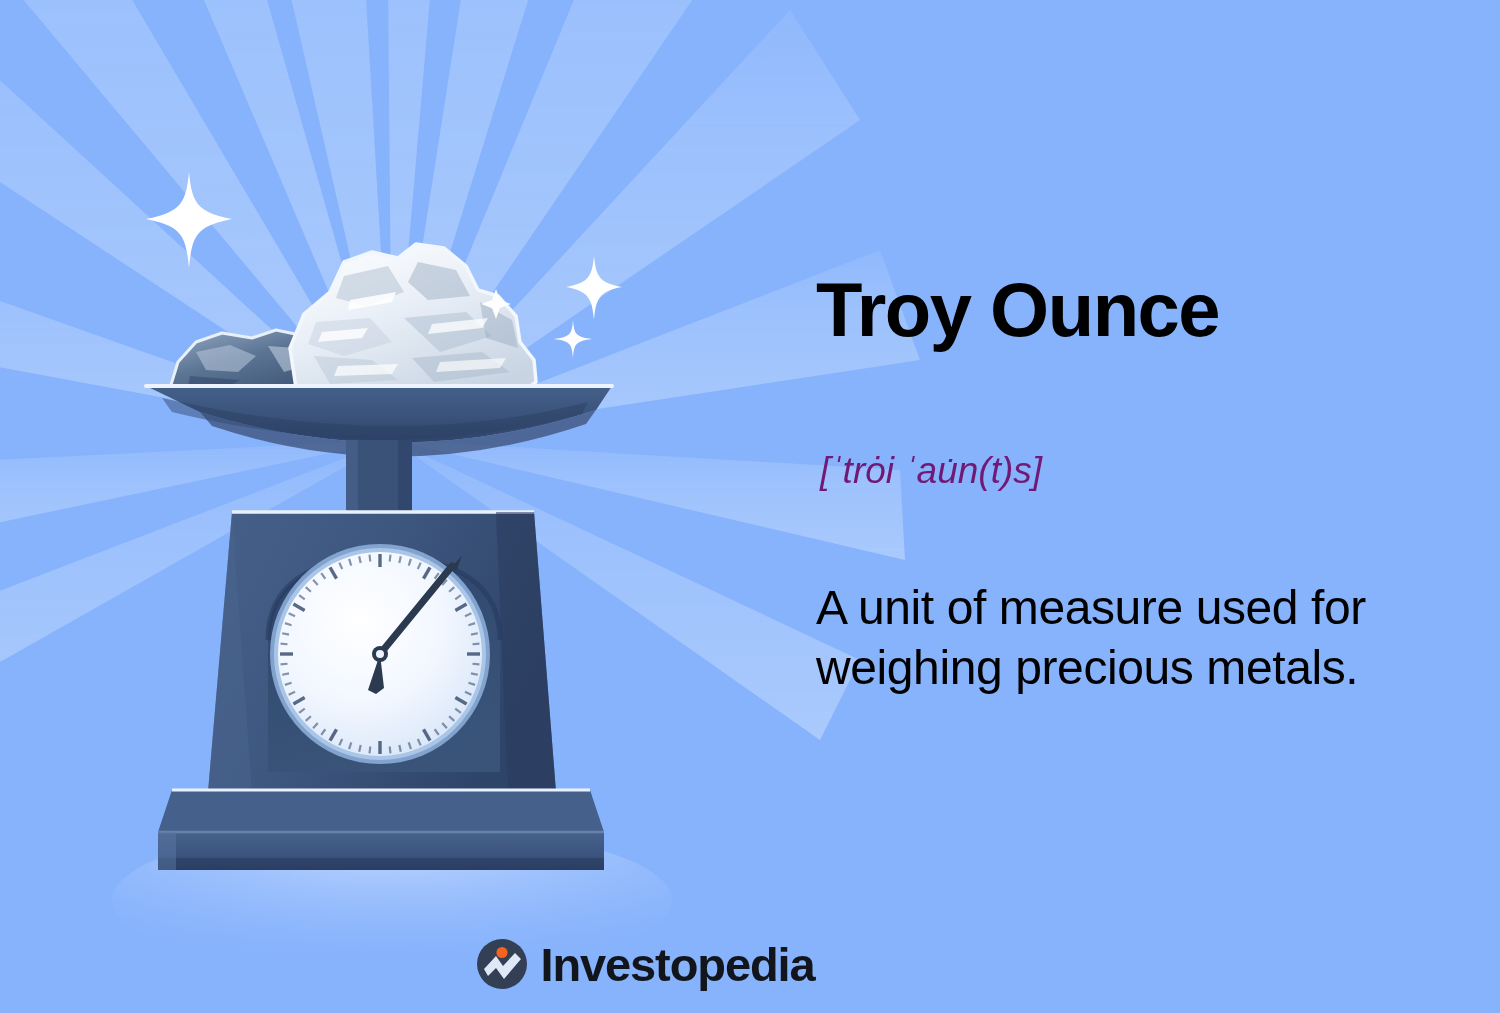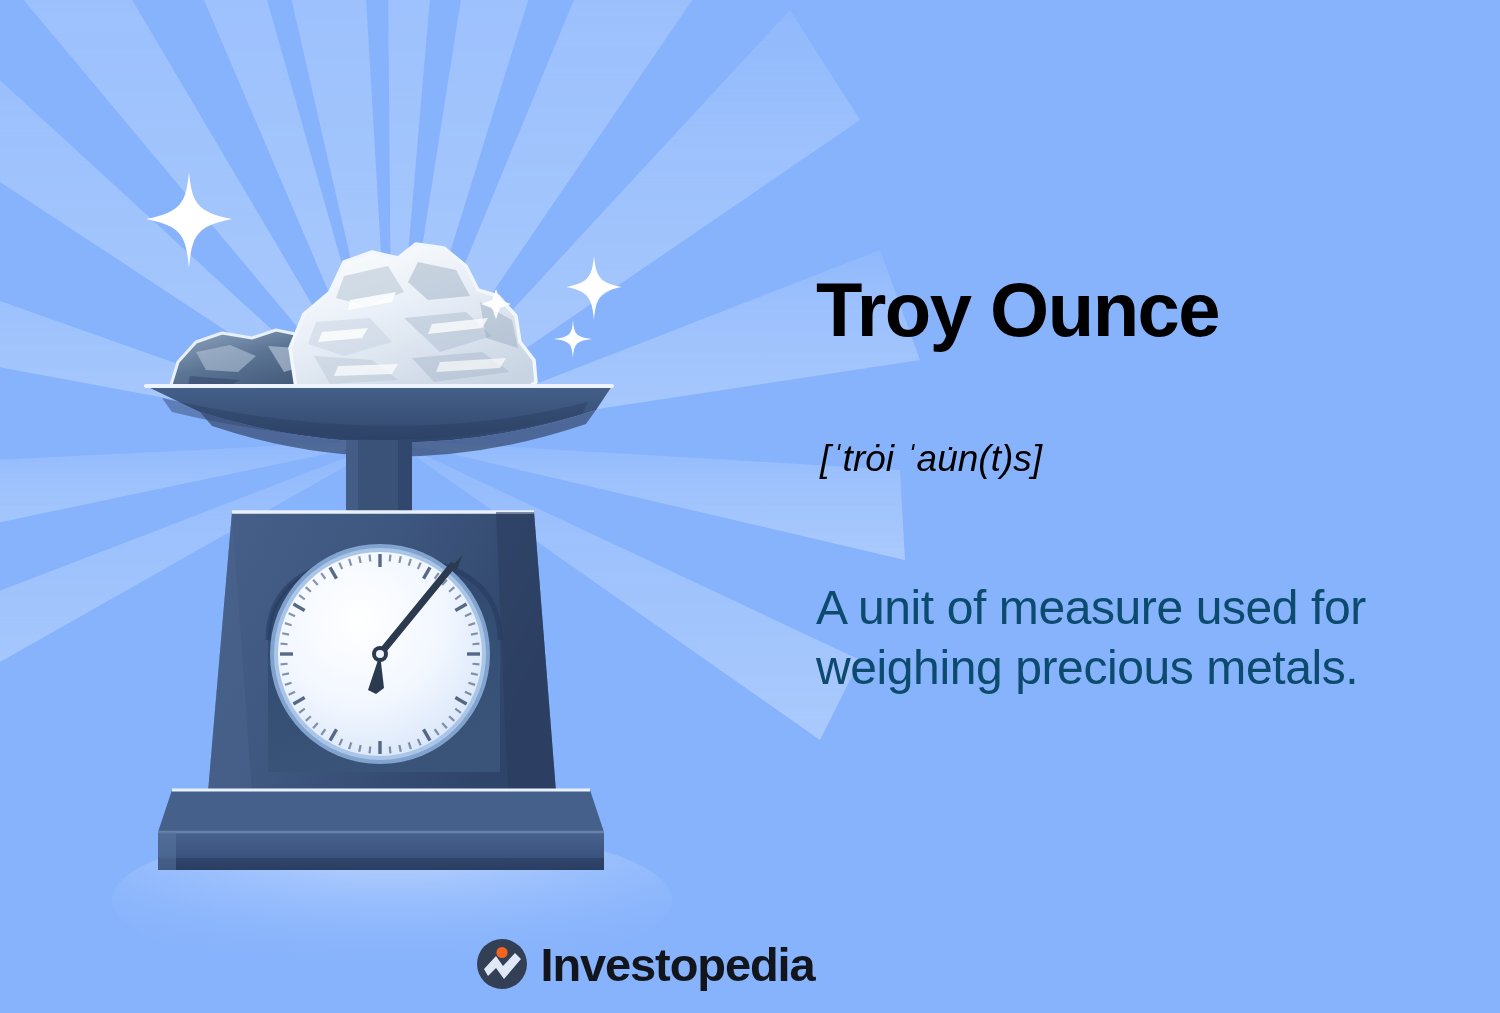--- a/index.html
+++ b/index.html
@@ -58,36 +58,36 @@
     font-weight:bold;
     letter-spacing:-1.5px;
     color:#000000;
     line-height:1;
     white-space:nowrap;
   }
 
   #pronunciation {
     position:absolute;
     left:4px;
-    top:440px;
+    top:452px;
     font-size:37px;
     font-style:italic;
-    color:#000000;
+    color:#701a75;
     line-height:1;
     white-space:nowrap;
   }
 
   #definition {
     position:absolute;
     left:0;
     top:578px;
     width:672px;
     font-size:48px;
     font-weight:500;
-    color:#0c4a6e;
+    color:#000000;
     line-height:1.24;
     letter-spacing:-0.4px;
   }
 
   
   #brand {
     position:absolute;
     left:0;
     bottom:24px;
     width:1292px;

